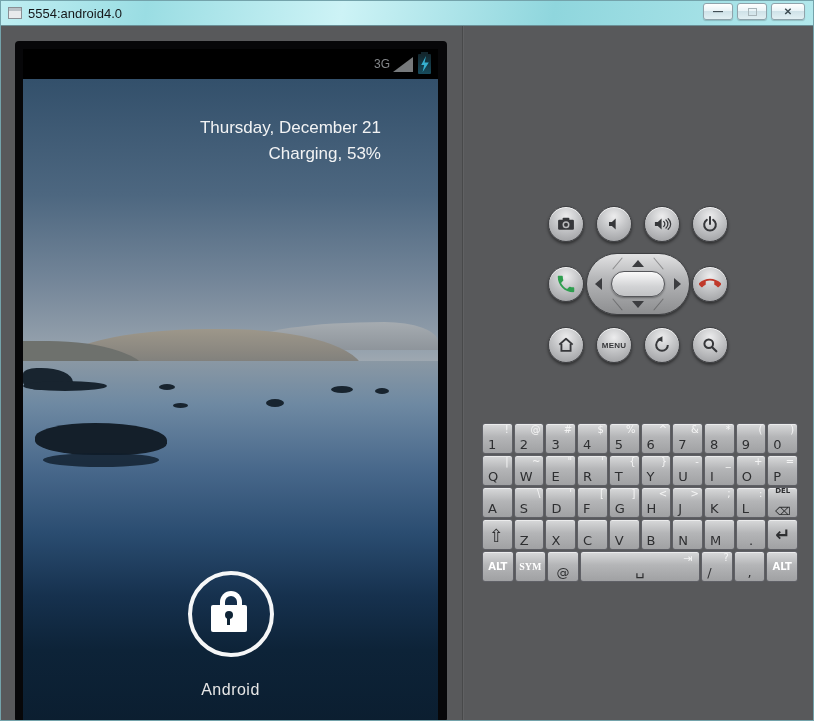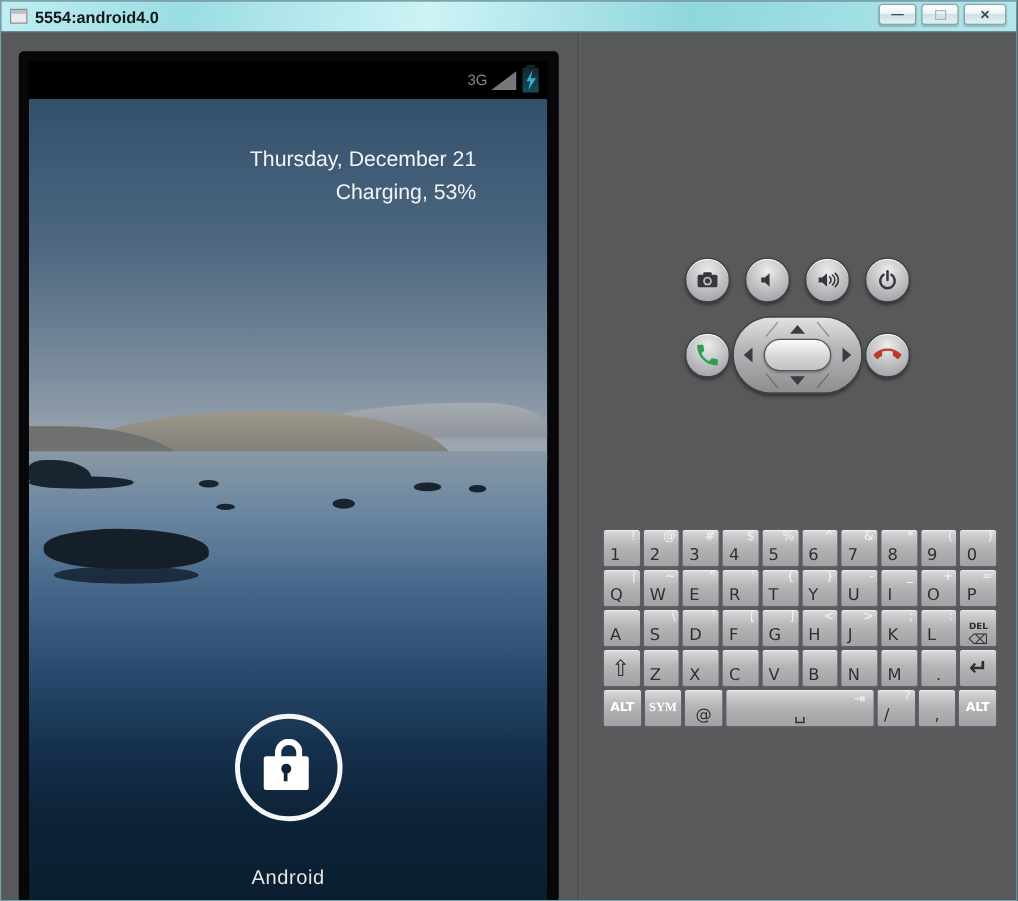--- a/index.html
+++ b/index.html
@@ -5,21 +5,21 @@
   * { margin:0; padding:0; box-sizing:border-box; }
   body { font-family:"Liberation Sans", sans-serif; background:#222; }
   .window { position:relative; width:814px; height:721px; overflow:hidden; background:#58595b; border:1px solid #74a3ab; }
 
   
   .titlebar { position:absolute; left:0; top:0; right:0; height:25px;
     background:linear-gradient(100deg,#bfeef2 0%,#9adde3 18%,#cdf3f6 42%,#8fd6dd 68%,#b2e8ec 100%);
     border-bottom:1px solid #6b8f96; display:flex; align-items:center; }
   .app-icon { width:14px; height:12px; margin:0 6px 0 7px; background:#e8eaec; border:1px solid #8a8f94; position:relative; }
   .app-icon::before { content:""; position:absolute; left:0; top:0; right:0; height:3px; background:#b9c1c6; }
-  .title-text { font-size:13px; color:#15181a;font-weight:bold; }
+  .title-text { font-size:13px; color:#15181a; }
   .winbtns { position:absolute; top:2px; right:8px; display:flex; gap:4px; }
   .wbtn { width:30px; height:17px; border:1px solid #8fa3ab; border-radius:3px;
     background:linear-gradient(180deg,#ffffff 0%,#eaf4f7 45%,#cfe2e8 50%,#e2f0f3 100%);
     display:flex; align-items:center; justify-content:center; font-size:10px; font-weight:bold; color:#3c4a50;
     box-shadow:0 1px 1px rgba(0,0,0,.18); }
   .wbtn.close { width:34px; }
   .max-glyph { width:9px; height:8px; border:1px solid #a9b6ba; background:transparent; }
 
   
   .main { position:absolute; left:0; top:25px; right:0; bottom:0; background:#58595b; }
@@ -68,21 +68,21 @@
   .charging { font-size:17px; margin-top:6px; color:#f2f3f4; }
 
   .lock-ring { position:absolute; left:calc(50% - 43px); top:522px; width:86px; height:86px;
     border:4px solid rgba(255,255,255,.96); border-radius:50%;
     display:flex; align-items:center; justify-content:center; }
   .padlock { width:40px; height:46px; }
   .shackle { width:22px; height:19px; border:5px solid #fff; border-bottom:none; border-radius:11px 11px 0 0; margin:0 auto; }
   .lock-body { position:relative; width:36px; height:27px; background:#fff; border-radius:2px; margin-top:-5px; }
   .keyhole { position:absolute; left:50%; top:6px; transform:translateX(-50%); width:8px; height:8px; border-radius:50%; background:#0f2436; }
   .keyhole::after { content:""; position:absolute; left:2.5px; top:6px; width:3px; height:8px; background:#0f2436; }
-  .brand { position:absolute; left:0; right:0; top:645px; text-align:center; font-size:16px; color:#e6e6e6; letter-spacing:.5px; }
+  .brand { position:absolute; left:0; right:0; top:632px; text-align:center; font-size:16px; color:#e6e6e6; letter-spacing:.5px; }
 
   
   .ctrl-row { position:absolute; display:flex; gap:12px; }
   .ctrl-row1 { left:547px; top:180px; }
   .ctrl-row3 { left:547px; top:301px; }
   .ctrl-call { position:absolute; left:547px; top:240px; display:flex; }
   .ctrl-end  { position:absolute; left:691px; top:240px; display:flex; }
   .rbtn { width:36px; height:36px; border-radius:50%;
     background:radial-gradient(circle at 50% 28%, #ededee 0%, #c6c7c9 42%, #96979a 100%);
     border:1px solid #3f4043; box-shadow:0 2px 3px rgba(0,0,0,.45), inset 0 1px 0 rgba(255,255,255,.8);
@@ -117,21 +117,21 @@
   .key .kmain { position:absolute; left:5px; bottom:2px; font-size:13px; color:#2e2f31; line-height:1; }
   .key .kalt { position:absolute; top:1px; right:3px; font-size:10px; color:#f4f4f4; line-height:1; }
   .key.center .kmain { left:50%; transform:translateX(-50%); }
   .key.shift .kmain { font-size:18px; bottom:4px; left:6px; }
   .key.enter { display:flex; align-items:center; justify-content:center; }
   .key.enter .kmain { position:static; font-size:18px; font-weight:bold; }
   .key.mod { display:flex; align-items:center; justify-content:center; }
   .key.mod .kmain { position:static; color:#fff; font-weight:bold; font-size:10px; }
   .key.space .kmain { left:50%; transform:translateX(-50%); font-size:15px; bottom:3px; }
   .key.space .kalt { right:7px; font-size:11px; }
-  .key.del { display:flex; flex-direction:column; align-items:center; justify-content:flex-end; }
+  .key.del { display:flex; flex-direction:column; align-items:center; justify-content:space-between; }
   .kdel-label { font-size:7px; font-weight:bold; color:#2e2f31; line-height:1.1; }
   .kdel-glyph { font-size:11px; color:#2e2f31; line-height:1; }
 </style>
 </head>
 <body>
 
 <div class="window">
 
   <div class="titlebar">
     <div class="app-icon"></div>
@@ -261,20 +261,49 @@
         <div class="rbtn">
           <span>
             <svg viewBox="0 0 24 24" width="22" height="22">
               <g transform="rotate(135 12 12)">
                 <path d="M6.62 10.79c1.44 2.83 3.76 5.15 6.59 6.59l2.2-2.2c.27-.27.67-.36 1.02-.24 1.12.37 2.33.57 3.57.57.55 0 1 .45 1 1V20c0 .55-.45 1-1 1-9.39 0-17-7.61-17-17 0-.55.45-1 1-1h3.5c.55 0 1 .45 1 1 0 1.25.2 2.45.57 3.57.11.35.03.74-.25 1.02z" fill="#c0392b"></path>
               </g>
             </svg>
           </span>
         </div>
       </div>
+    <div class="ctrl-row ctrl-row3">
+        <div class="rbtn">
+          <span>
+            <svg viewBox="0 0 24 24" width="20" height="20">
+              <path d="M4 11.5 12 4.5l8 7" fill="none" stroke="#36373a" stroke-width="2.2" stroke-linejoin="round"></path>
+              <path d="M6.5 10.5V19h11v-8.5" fill="none" stroke="#36373a" stroke-width="2.2"></path>
+            </svg>
+          </span>
+        </div>
+        <div class="rbtn menu">
+          <span>MENU</span>
+        </div>
+        <div class="rbtn">
+          <span>
+            <svg viewBox="0 0 24 24" width="20" height="20">
+              <path d="M12 5a7 7 0 1 0 7 7" fill="none" stroke="#36373a" stroke-width="2.4"></path>
+              <path d="M12.5 1.6v6.8L6 5z" fill="#36373a"></path>
+            </svg>
+          </span>
+        </div>
+        <div class="rbtn">
+          <span>
+            <svg viewBox="0 0 24 24" width="20" height="20">
+              <circle cx="10.5" cy="10.5" r="5.2" fill="none" stroke="#36373a" stroke-width="2.4"></circle>
+              <path d="m14.6 14.6 5 5" stroke="#36373a" stroke-width="2.6" stroke-linecap="round"></path>
+            </svg>
+          </span>
+        </div>
+      </div>
 
     <div class="keyboard">
         <div class="kb-row">
           <div class="key" style="flex: 1 1 0px;">
             <span class="kmain">1</span>
             <span class="kalt">!</span>
           </div>
           <div class="key" style="flex: 1 1 0px;">
             <span class="kmain">2</span>
             <span class="kalt">@</span>

